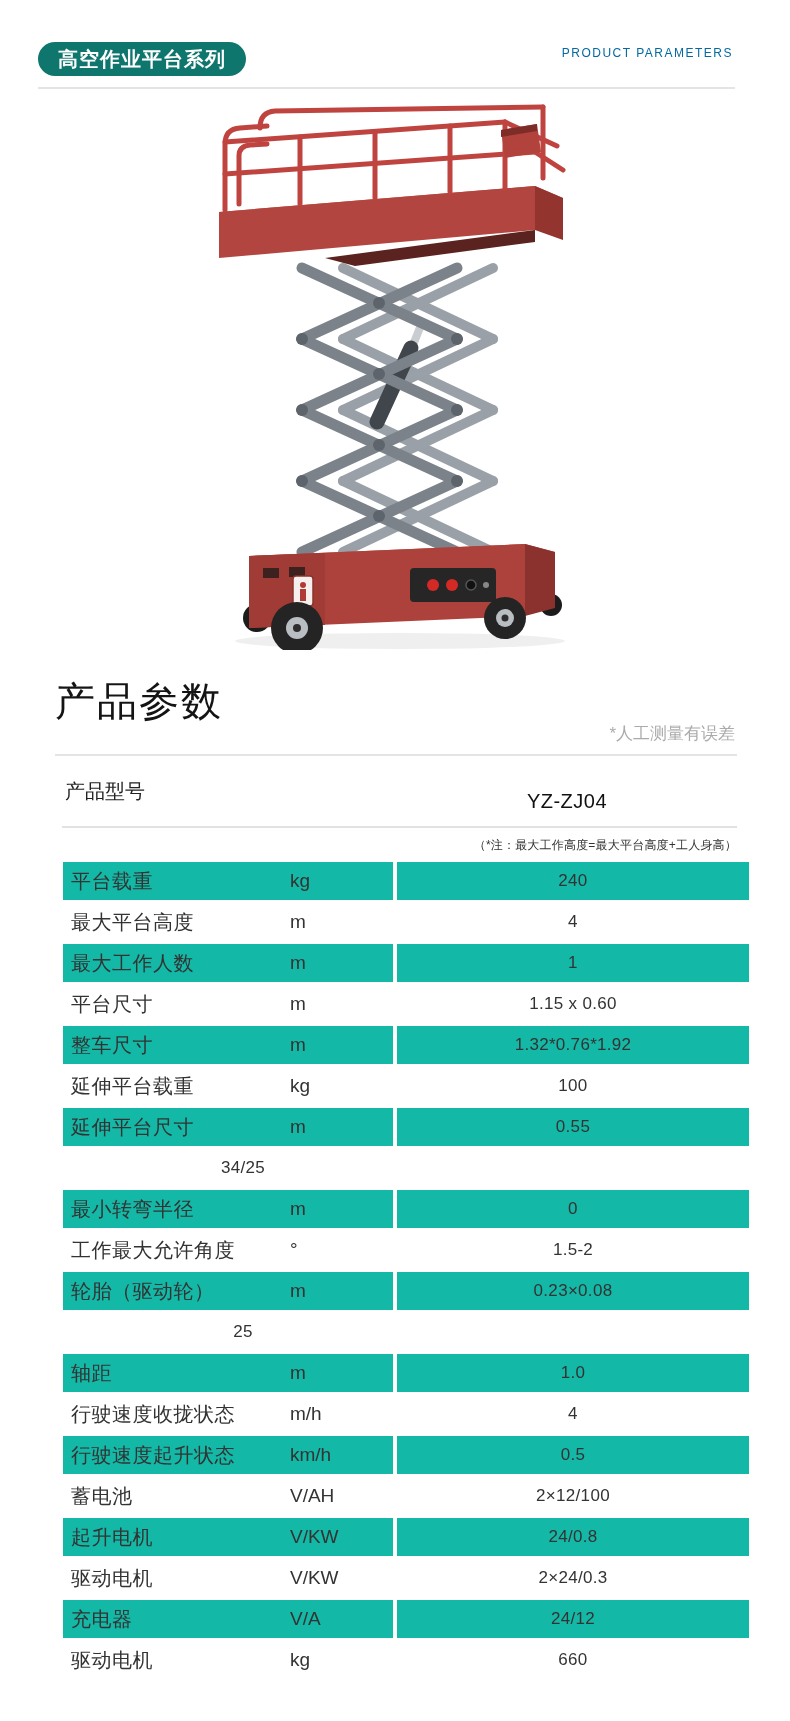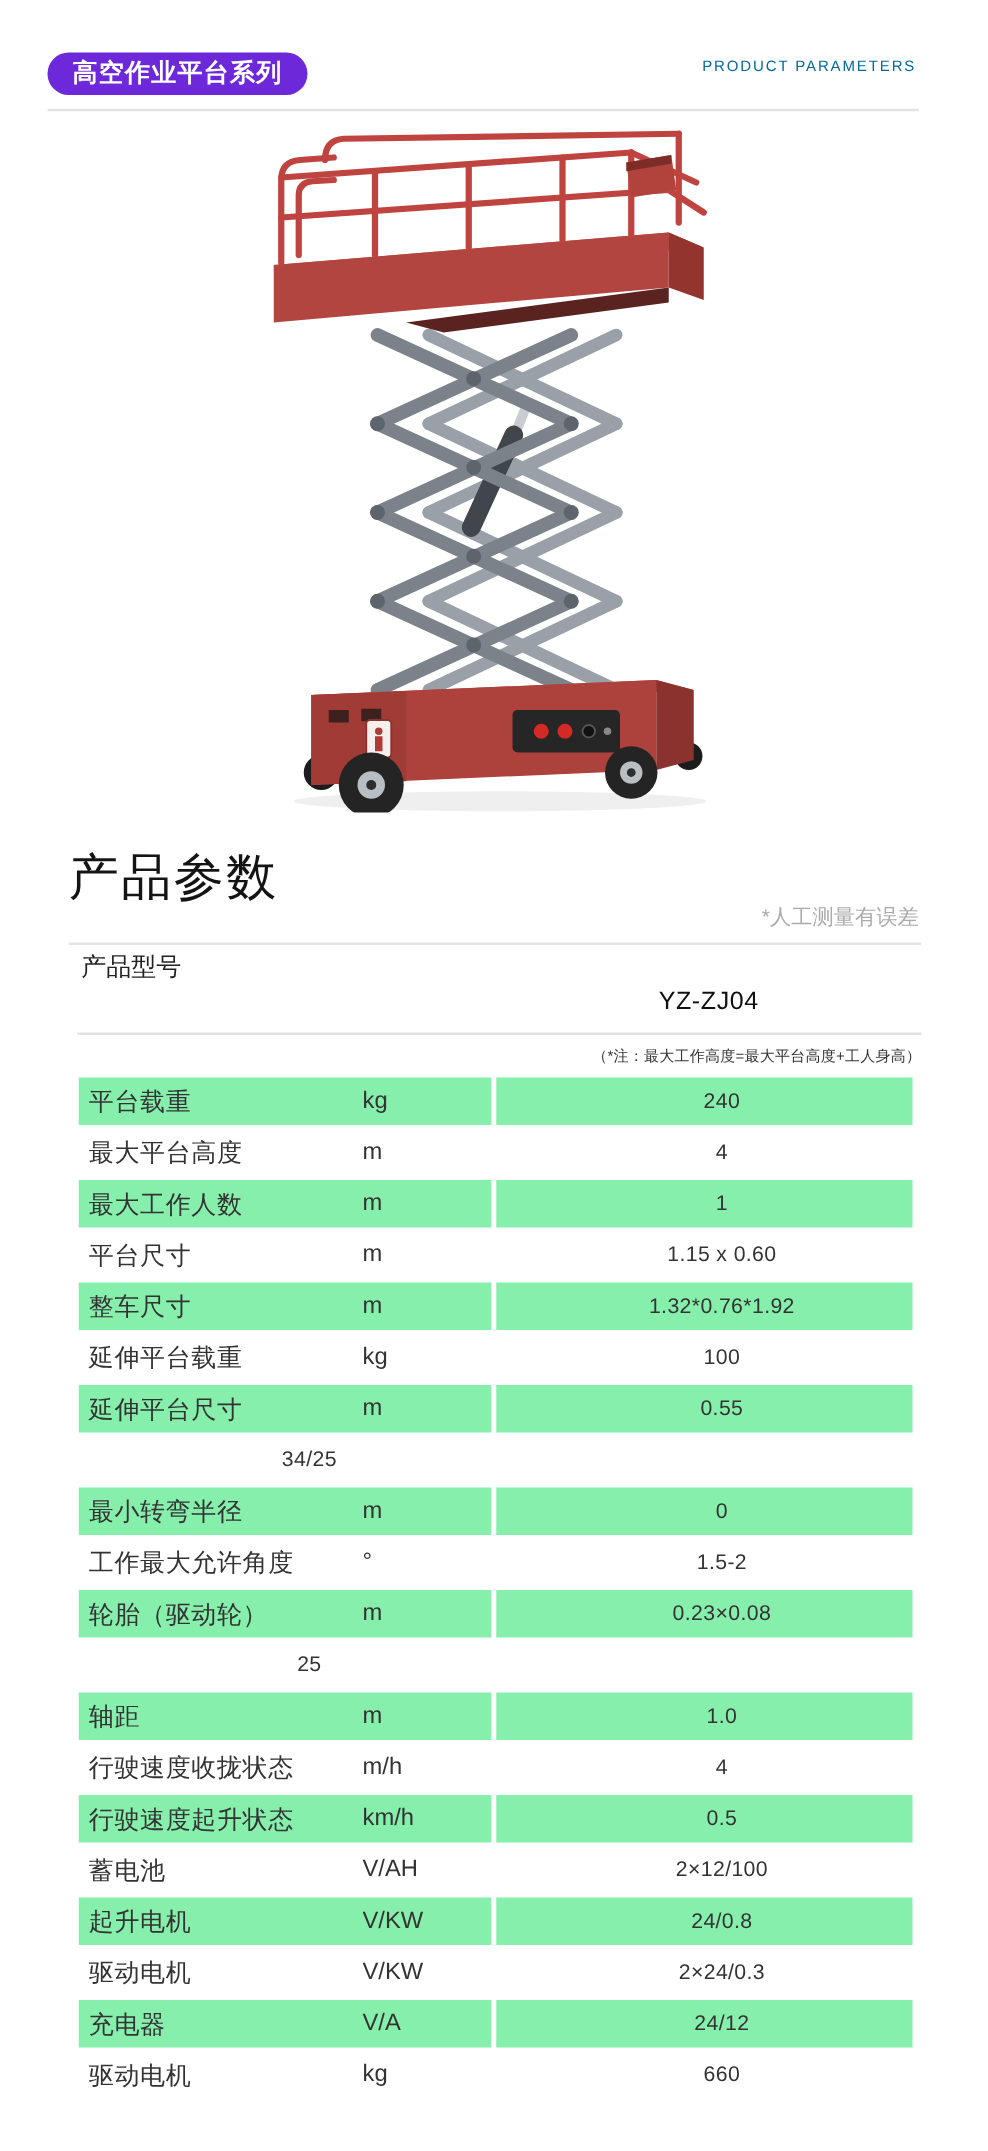--- a/index.html
+++ b/index.html
@@ -22,44 +22,44 @@
   
   .hero{position:absolute;left:0;top:100px;width:790px;height:560px;display:flex;justify-content:center;}
   
   .sec-title{
     position:absolute;left:55px;top:674px;font-size:40px;font-weight:normal;color:#141414;
     letter-spacing:2px;
   }
   .sec-note{position:absolute;right:55px;top:722px;font-size:17px;color:#ababab;}
   .sec-line{position:absolute;left:55px;right:53px;top:754px;height:2px;background:#e4e4e4;}
   
-  .model-label{position:absolute;left:65px;top:760px;font-size:20px;color:#222;}
+  .model-label{position:absolute;left:65px;top:778px;font-size:20px;color:#222;}
   .model-value{
     position:absolute;left:397px;width:340px;top:790px;font-size:20px;font-weight:normal;
     color:#111;text-align:center;letter-spacing:.5px;
   }
   .model-line{position:absolute;left:62px;right:53px;top:826px;height:2px;background:#e2e2e2;}
   .table-note{
     position:absolute;right:53px;top:837px;font-size:12px;color:#333;font-weight:500;
     letter-spacing:.2px;
   }
   
   .rows{position:absolute;left:63px;top:862px;width:674px;}
   .row{display:flex;height:38px;margin-bottom:3px;}
   .c1{width:330px;position:relative;display:flex;align-items:center;flex:none;}
-  .c2{width:305px;margin-left:4px;display:flex;align-items:center;justify-content:center;flex:none;padding-left:28px;}
-  .row.shaded .c1,.row.shaded .c2{background:#86efac;}
+  .c2{width:352px;margin-left:4px;display:flex;align-items:center;justify-content:center;flex:none;}
+  .row.shaded .c1,.row.shaded .c2{background:#14b8a6;}
   .label{margin-left:8px;font-size:20px;color:#333;letter-spacing:.5px;white-space:nowrap;}
   .unit{position:absolute;left:227px;font-size:19px;color:#333;}
   .value{font-size:17px;color:#333;letter-spacing:.3px;}
 </style>
 </head>
 <body>
 
-<div class="badge" style="background: #6d28d9;">高空作业平台系列</div>
+<div class="badge" style="background: #0f766e;">高空作业平台系列</div>
 <div class="hdr-right">PRODUCT PARAMETERS</div>
 <div class="hdr-line"></div>
 
 <div class="hero">
   <svg width="380" height="550" viewBox="0 0 380 550">
 
     <ellipse cx="195" cy="541" rx="165" ry="8" fill="#efefef"></ellipse>
 
     <g stroke="#99a0a7" stroke-width="10" stroke-linecap="round">
       <line x1="138" y1="168" x2="288" y2="239"></line>

